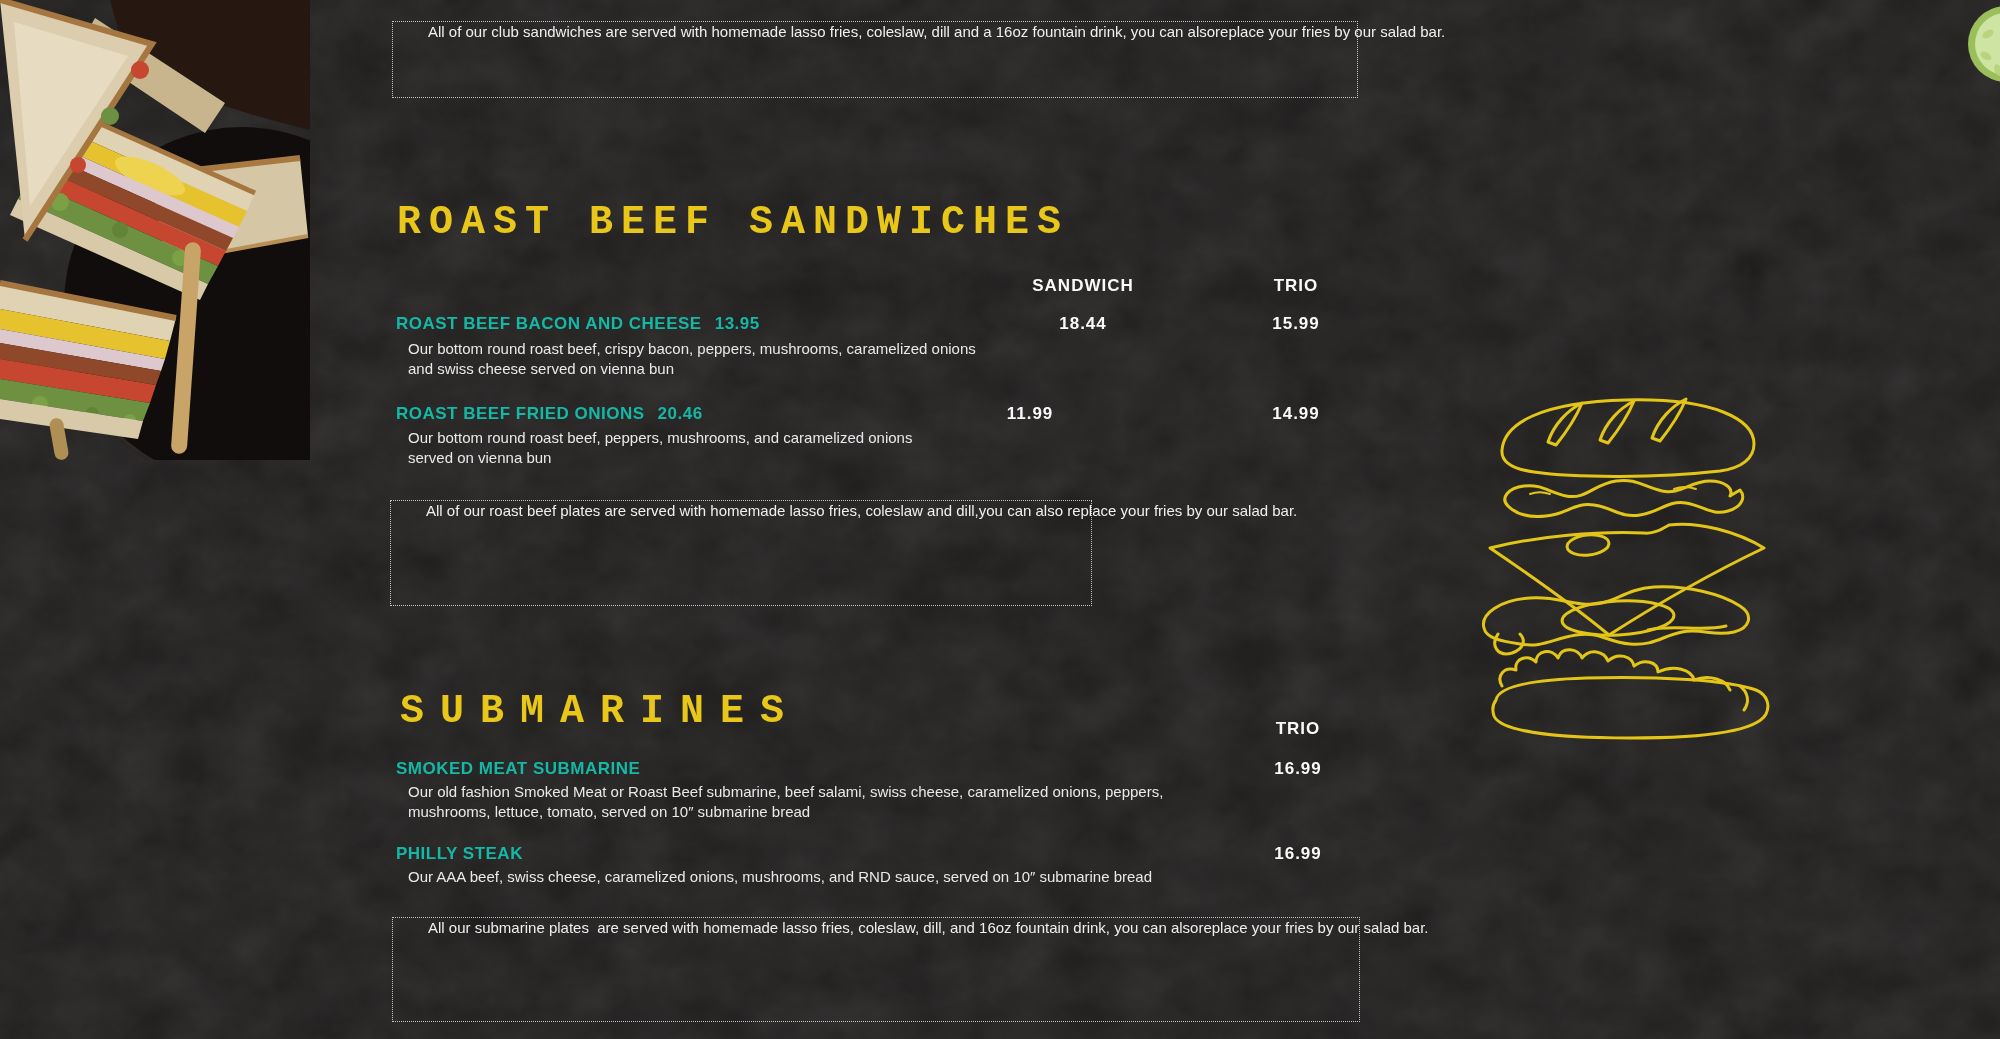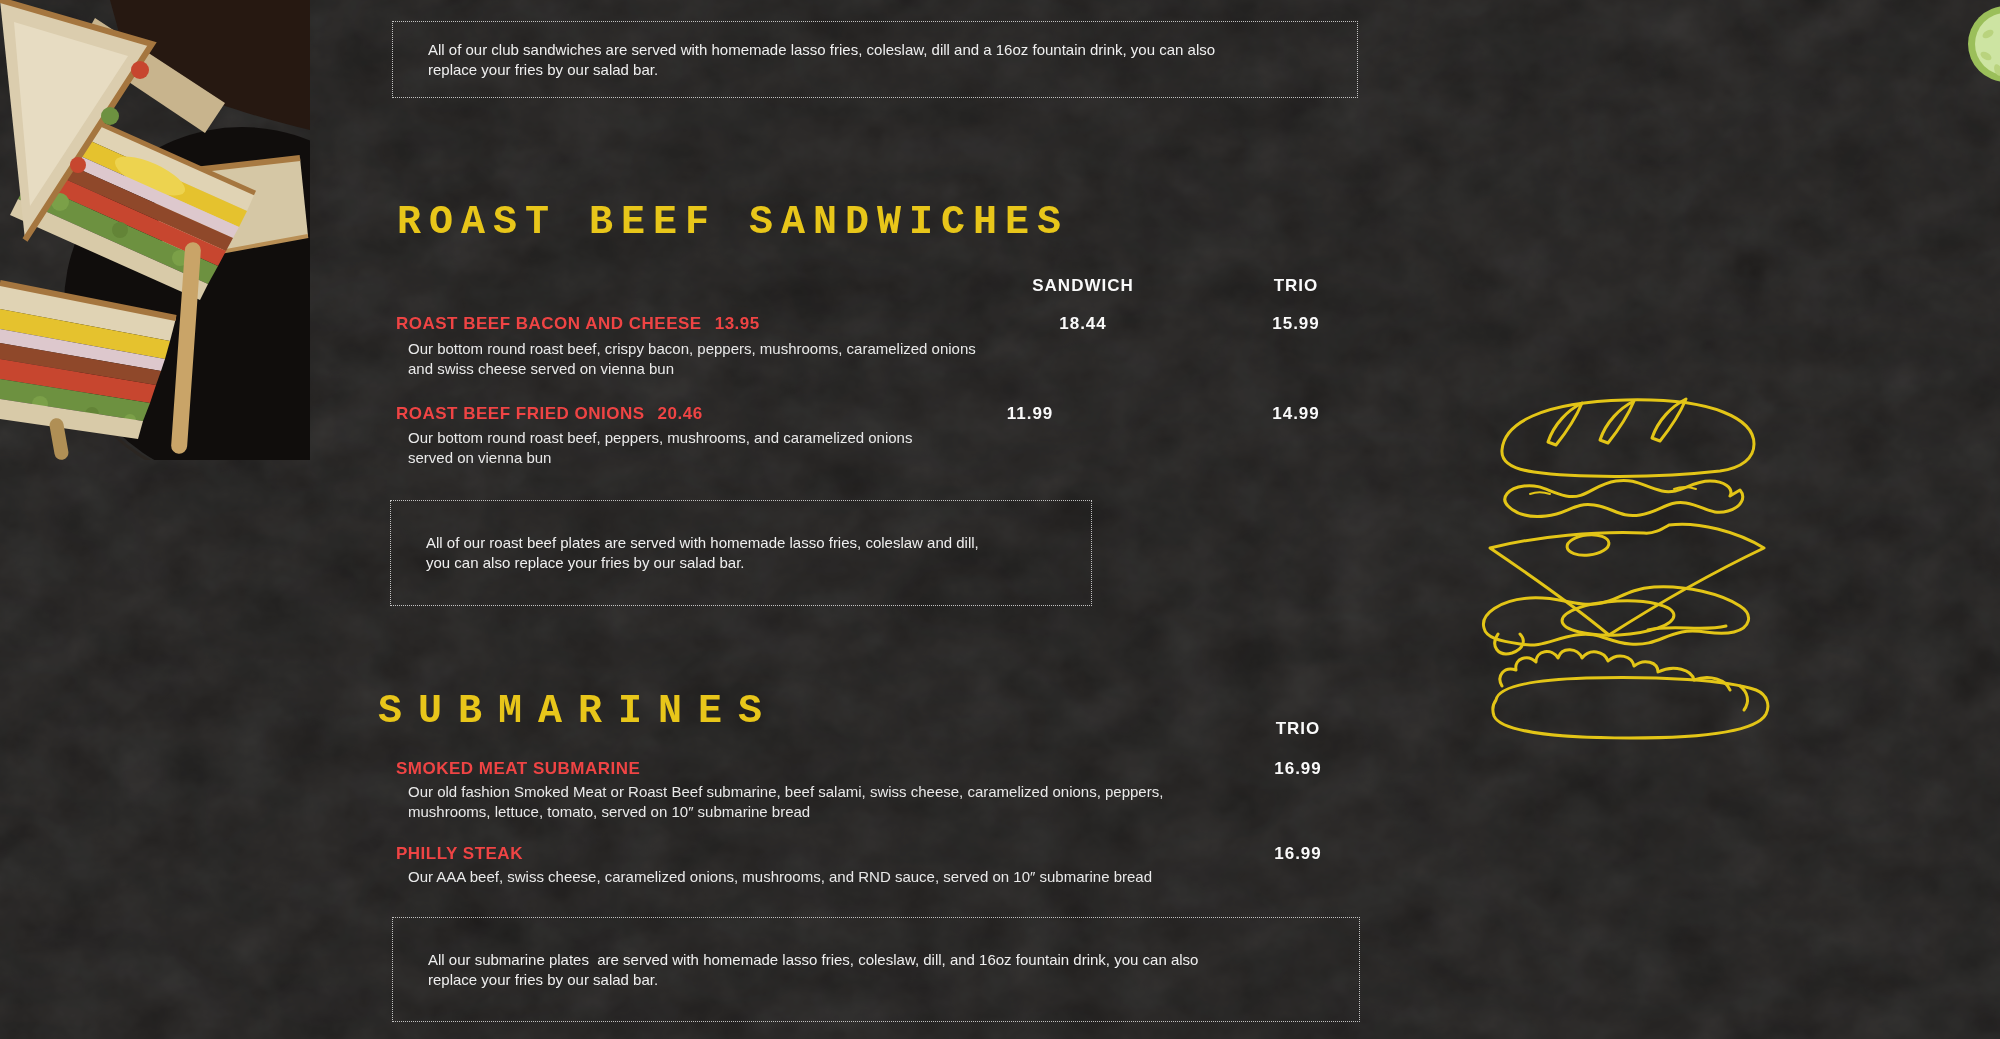--- a/index.html
+++ b/index.html
@@ -7,42 +7,42 @@
     position:relative;width:2000px;height:1039px;overflow:hidden;
     background:#201e1d;
     font-family:"Liberation Sans",sans-serif;
   }
   .texture{position:absolute;left:0;top:0;pointer-events:none;}
   .photo,.cuke,.burger{position:absolute;}
 
   .note-box{
     position:absolute;box-sizing:border-box;
     border:1px dotted rgba(255,255,255,.72);
-    display:flex;flex-direction:column;justify-content:center;
+    display:flex;flex-direction:row;justify-content:space-between;
     padding-left:35px;
     color:#efefef;font-size:15px;line-height:20px;
   }
   .note-line{white-space:pre;}
 
   .section-title{
     position:absolute;
     font-family:"Liberation Mono","DejaVu Sans Mono",monospace;
     font-weight:bold;color:#e8c61a;font-size:40px;line-height:46px;
     white-space:nowrap;
   }
   .ls-wide{letter-spacing:8px;}
   .ls-xwide{letter-spacing:16px;}
 
   .col-label,.price{
     position:absolute;width:140px;text-align:center;
     color:#fafafa;font-weight:bold;font-size:17px;letter-spacing:1px;
     white-space:nowrap;
   }
   .item-title{
-    position:absolute;color:#ef4444;font-weight:bold;font-size:17px;
+    position:absolute;color:#14b8a6;font-weight:bold;font-size:17px;
     letter-spacing:.5px;white-space:nowrap;
   }
   .item-title .gap{display:inline-block;width:13px;}
   .item-desc{position:absolute;color:#e9e9e9;font-size:15px;line-height:20px;margin-left:12px;}
   .desc-line{white-space:pre;}
 </style>
 </head>
 <body>
 
 <div class="page">
@@ -152,21 +152,21 @@
     <div class="desc-line">served on vienna bun</div>
   </div>
   <div class="price" style="left:960px;top:404px">11.99</div>
   <div class="price" style="left:1226px;top:404px">14.99</div>
 
   <div class="note-box" style="left:390px;top:500px;width:702px;height:106px">
     <div class="note-line">All of our roast beef plates are served with homemade lasso fries, coleslaw and dill,</div>
     <div class="note-line">you can also replace your fries by our salad bar.</div>
   </div>
 
-  <div class="section-title ls-xwide" style="left:378px;top:689px">SUBMARINES</div>
+  <div class="section-title ls-xwide" style="left:400px;top:689px">SUBMARINES</div>
 
   <div class="col-label" style="left:1228px;top:719px">TRIO</div>
 
   <div class="item-title" style="left:396px;top:759px">
     <span>SMOKED MEAT SUBMARINE</span>
   </div>
   <div class="item-desc" style="left:396px;top:782px">
     <div class="desc-line">Our old fashion Smoked Meat or Roast Beef submarine, beef salami, swiss cheese, caramelized onions, peppers,</div>
     <div class="desc-line">mushrooms, lettuce, tomato, served on 10″ submarine bread</div>
   </div>

